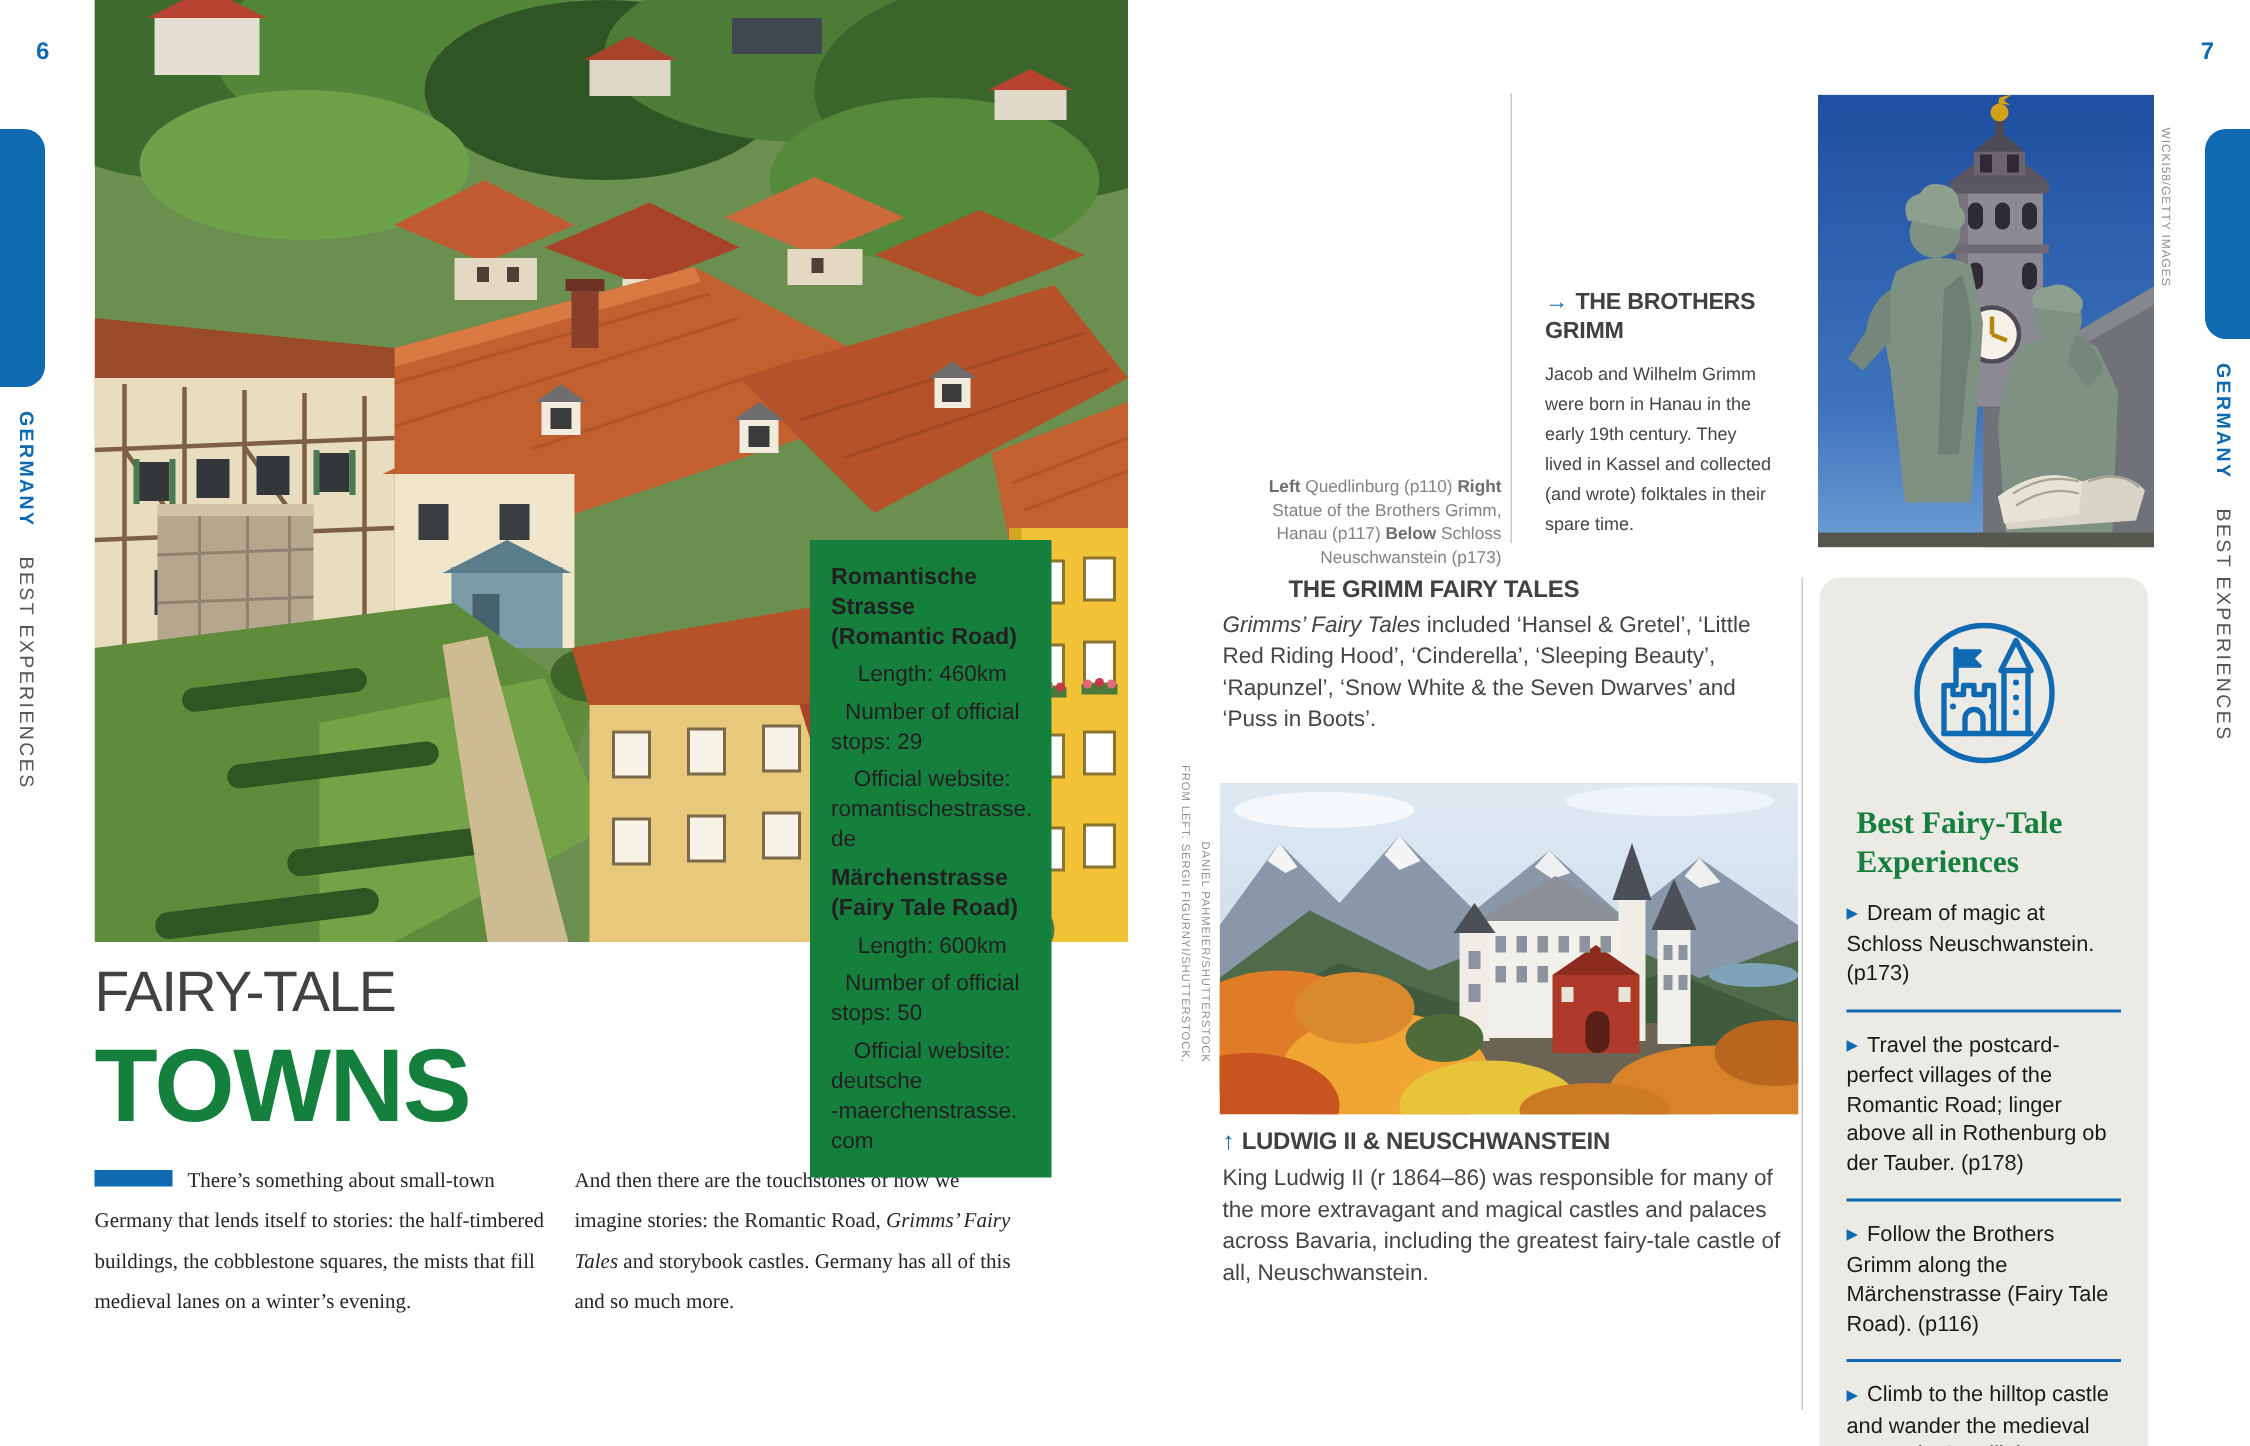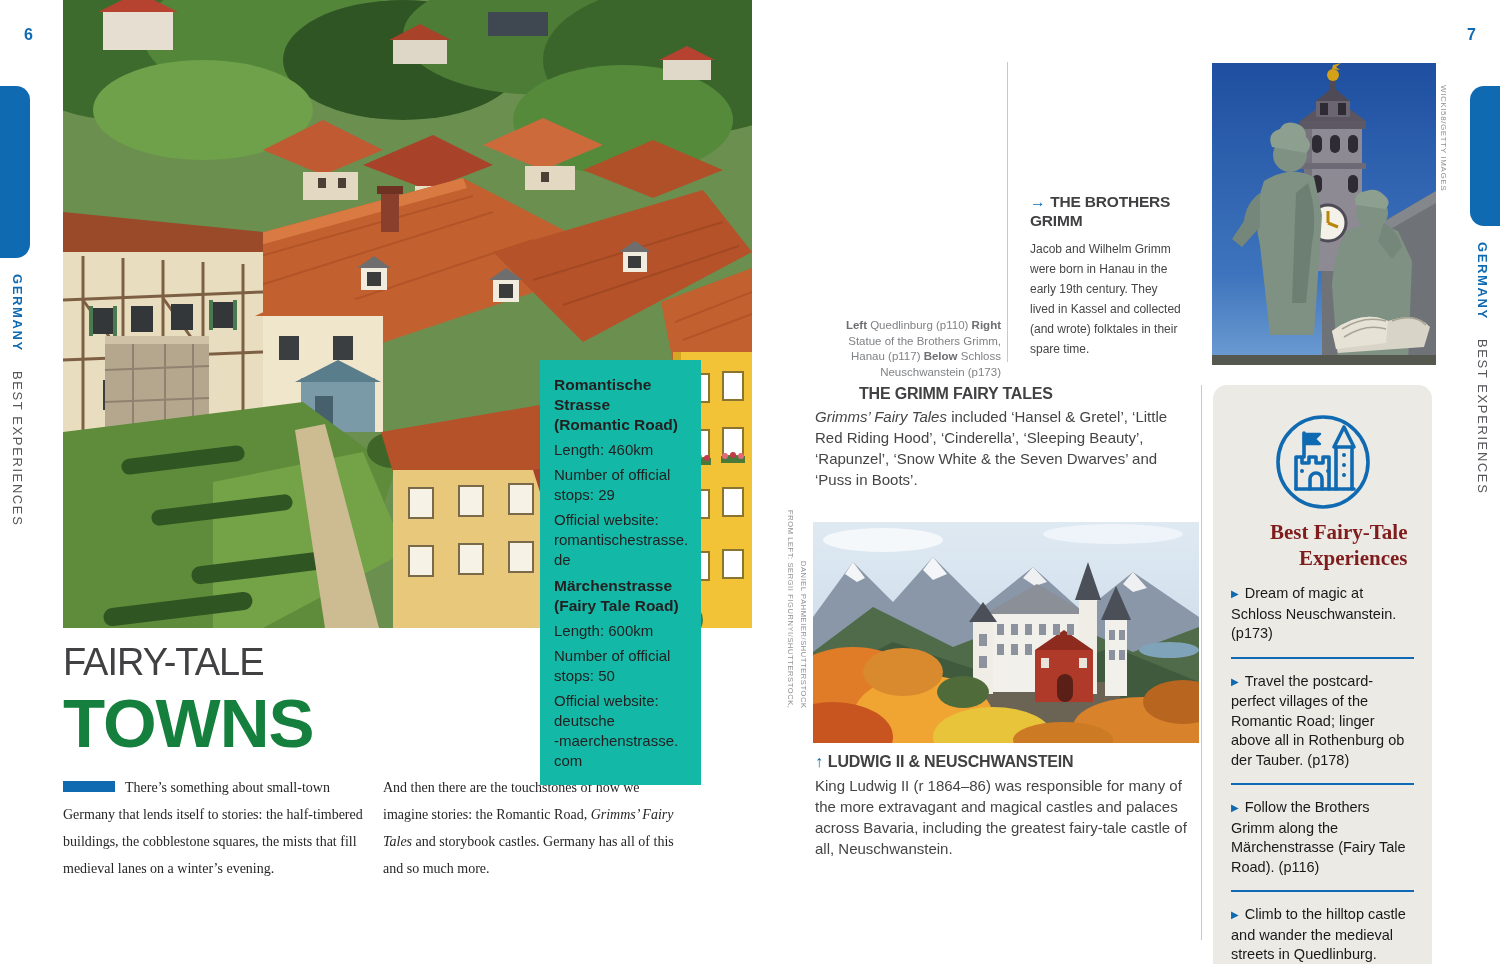--- a/index.html
+++ b/index.html
@@ -23,26 +23,26 @@
   .vert-label .region { color:#0f6ab2; font-weight:bold; }
   .vert-label .section { color:#55565a; font-weight:normal; margin-top:14px; display:inline-block; }
   .vert-credit {
     writing-mode:vertical-lr; font-size:8px; color:#8f9093; letter-spacing:0.6px;
     white-space:nowrap; line-height:10px;
   }
 
   
   #qphoto { left:63px; top:0; width:689px; height:628px; overflow:hidden; z-index:1; }
   #infobox {
-    left:540px; top:360px; width:161px; min-height:380px; background:#14b8a6;
+    left:540px; top:360px; width:161px; min-height:380px; background:#15803d;
     z-index:3; padding:13px 12px 14px 14px; font-size:15px; color:#231f20;
   }
   #infobox .ib-head { font-weight:bold; font-size:15.5px; line-height:20px; margin-top:2px; }
   #infobox .row { line-height:20px; }
-  #infobox .field-start { margin-top:5px; }
+  #infobox .field-start { margin-top:5px;text-align:center; }
 
   #main-title { left:63px; top:634px; color:#414042; z-index:2; }
   #title-l1 { font-size:38px; font-weight:400; letter-spacing:-1px; line-height:56px; }
   #title-l2 { font-size:69px; font-weight:800; letter-spacing:-1px; line-height:64px; margin-top:2px; color:#15803d;}
 
   .intro-col {
     font-family:"Liberation Serif", serif; font-size:14px; line-height:27px; color:#262626;
   }
   #intro1 { left:63px;  top:774px; width:308px; }
   #intro2 { left:383px; top:774px; width:302px; }
@@ -77,21 +77,21 @@
   #gphoto { left:1212px; top:63px; width:224px; height:302px; overflow:hidden; }
   #getty-credit { left:1438px; top:85px; }
 
   #sidebar {
     left:1213px; top:385px; width:219px; height:600px;
     background:#eceae5; border-radius:14px; padding:28px 18px 0 18px;
   }
   #sb-icon { width:98px; height:98px; margin:0 auto; display:block; }
   #sb-title {
     font-family:"Liberation Serif", serif; font-weight:bold; font-size:21px;
-    line-height:26px; color:#7f1d1d; text-align:right; margin:8px auto 0; width:170px;
+    line-height:26px; color:#15803d; text-align:left; margin:24px auto 0; width:170px;
   }
   .sb-item { margin-top:13px; font-size:14.5px; font-weight:normal; line-height:19.5px; color:#191919; }
   .sb-item .tri { color:#0f6ab2; font-size:10px; margin-right:6px; position:relative; top:-1px; }
   .sb-sep { border:0; border-top:2px solid #1069b4; margin:13px 0 0 0; }
 </style>
 </head>
 <body>
 
 <div id="page">
 

